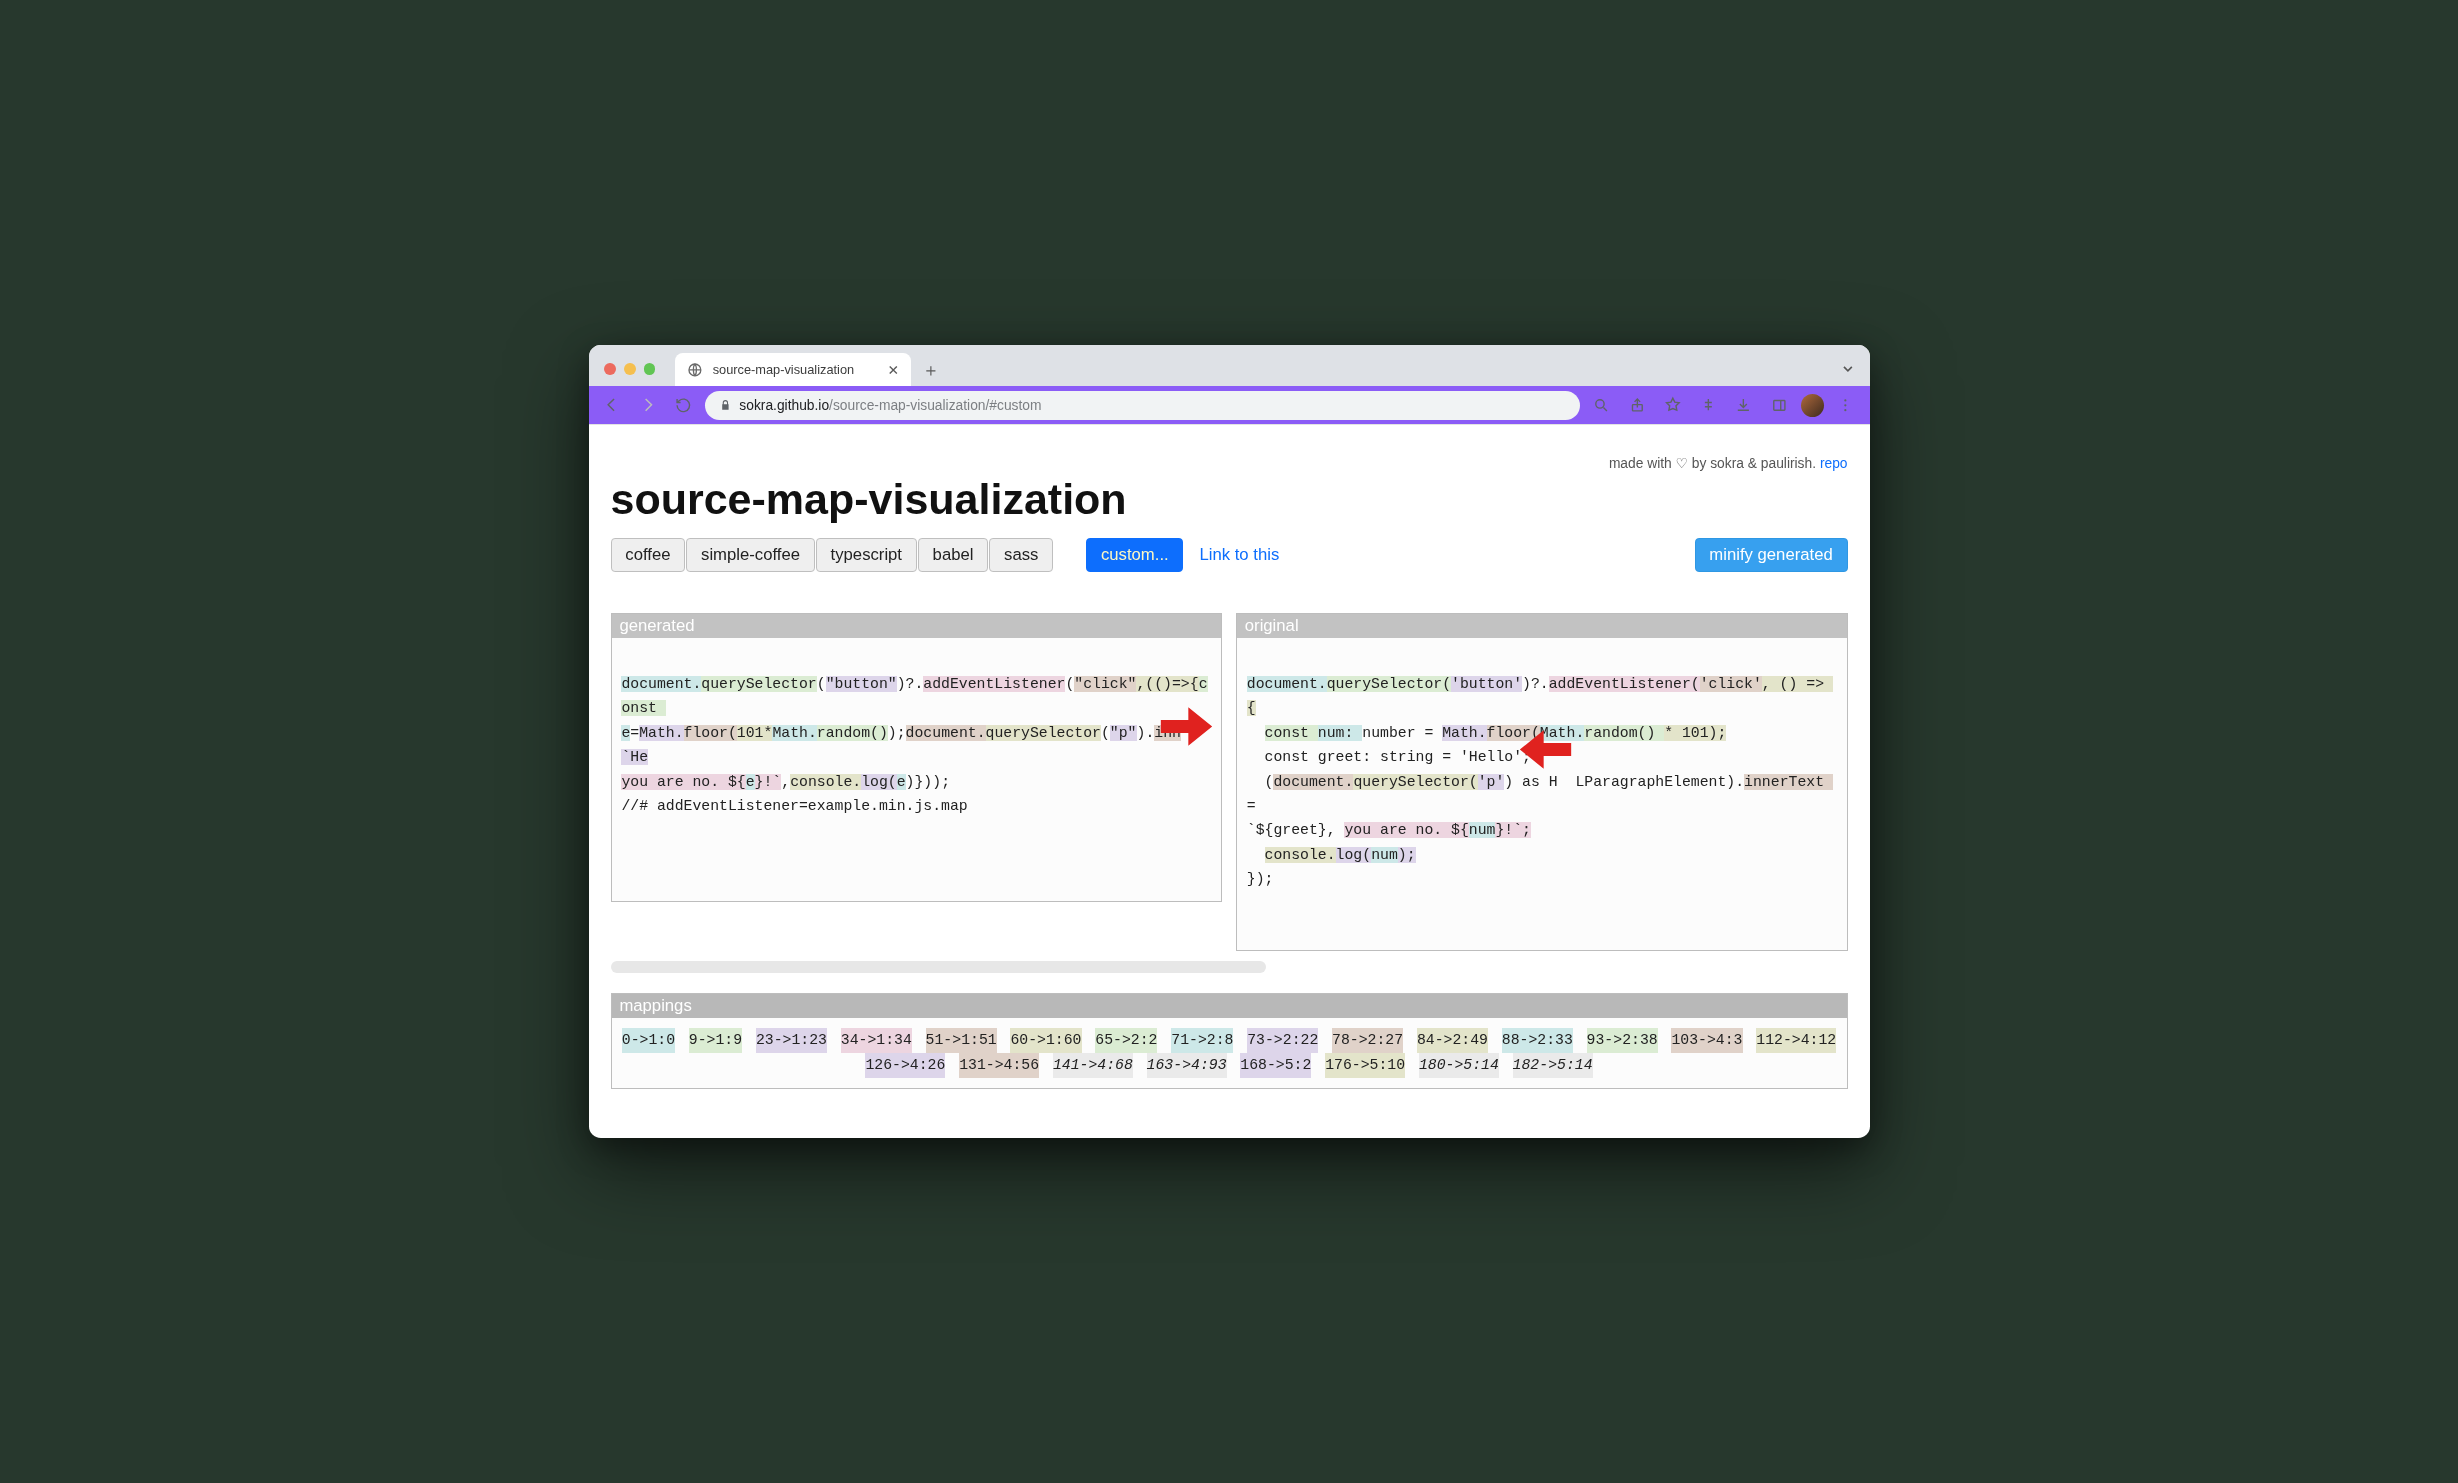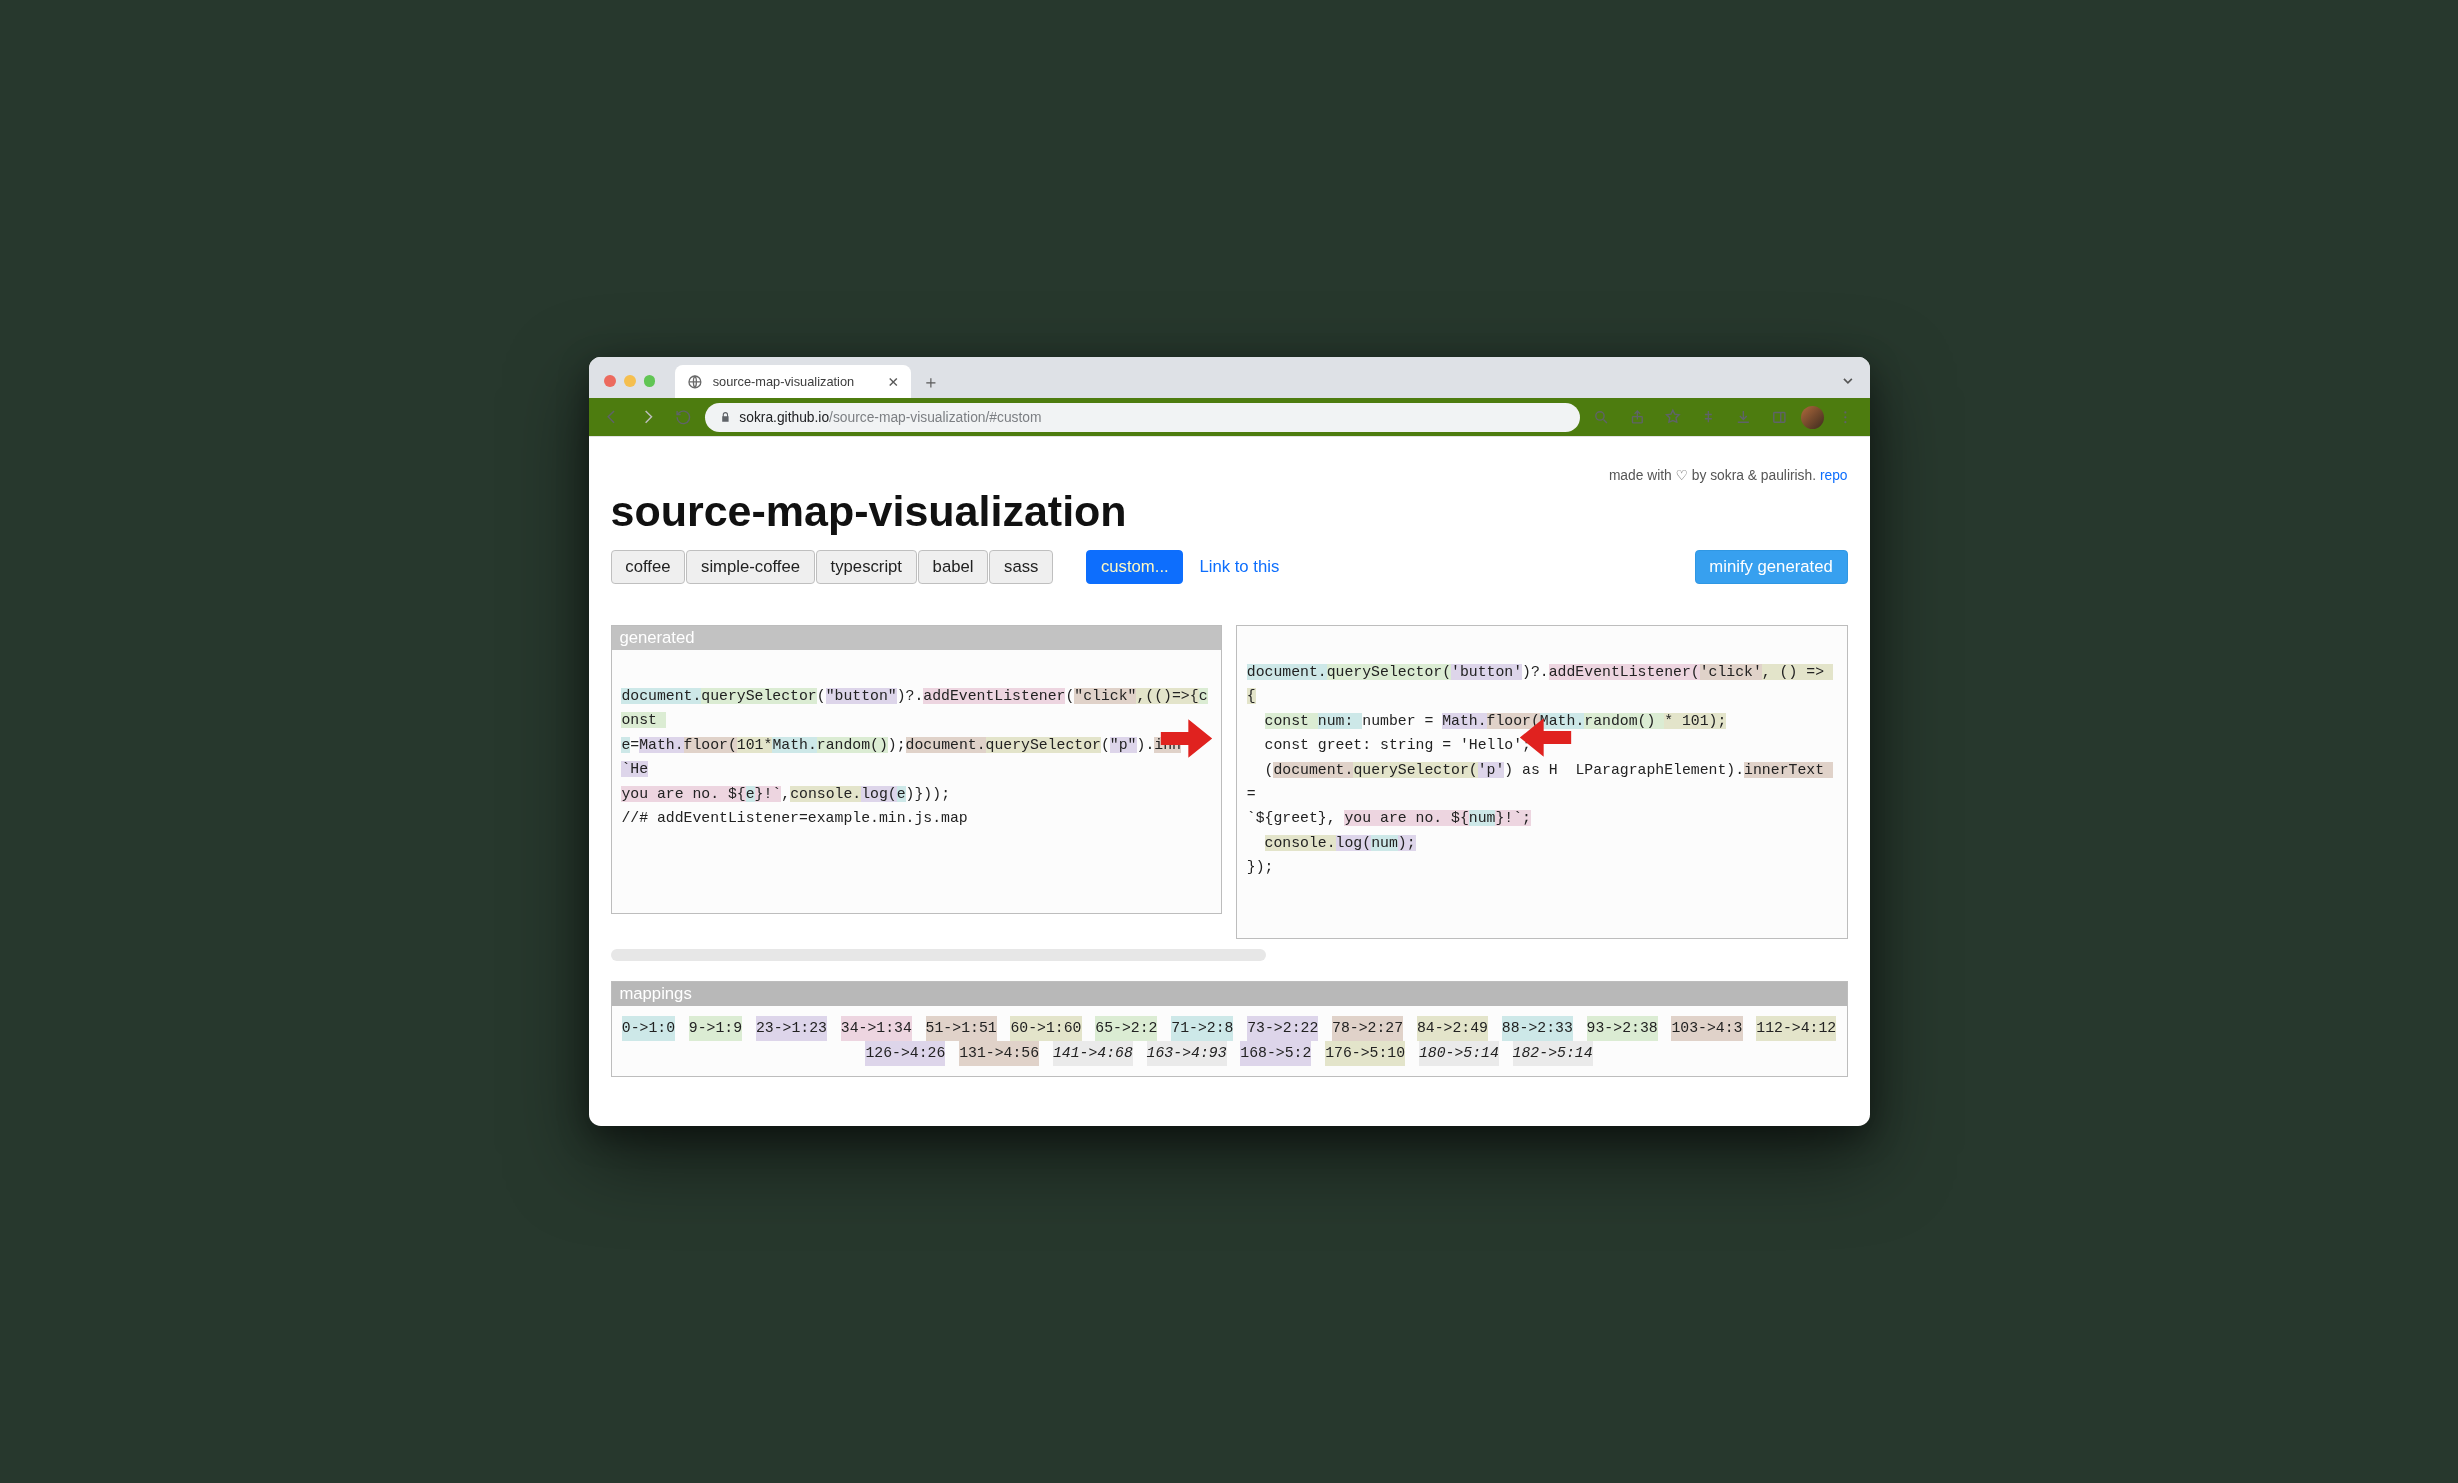--- a/index.html
+++ b/index.html
@@ -69,21 +69,21 @@
     font-size:12.8px;color:#3c3c3c;
   }
   .favicon{width:15.8px;height:15.8px;display:flex;align-items:center;justify-content:center;color:#6a6a6a;}
   .tab-close{width:15.8px;height:15.8px;display:flex;align-items:center;justify-content:center;color:#5a5a5a;font-size:13.8px;margin-left:auto;}
   .newtab{width:27.6px;height:27.6px;margin-bottom:3px;display:flex;align-items:center;justify-content:center;color:#5a5a5a;border-radius:5.9px;font-size:17.7px;font-weight:300;}
   .tabstrip .spacer{flex:1;}
   .tabstrip-caret{color:#565656;margin-bottom:9.9px;margin-right:3.9px;font-size:13.8px;}
 
   
   .toolbar{
-    height:39px;background:#4d7c0f;border-bottom:1px solid #e3e3e3;
+    height:39px;background:#8b5cf6;border-bottom:1px solid #e3e3e3;
     display:flex;align-items:center;gap:7.9px;padding:0 9.9px;
   }
   .tbtn{width:27.6px;height:27.6px;display:flex;align-items:center;justify-content:center;color:#5f6368;}
   .tbtn.disabled{color:#bdbdbd;}
   .url{
     flex:1;height:29.6px;background:#f1f3f4;border-radius:14.8px;
     display:flex;align-items:center;padding:0 13.8px;gap:7.9px;
     font-size:13.8px;color:#3c3c3c;
   }
   .lock{color:#5f6368;font-size:12.8px;}
@@ -284,20 +284,21 @@
             
             <div class="arrow" style="left:547px;top:17.7px">
               <svg viewBox="0 0 60 46">
                   <path d="M2 16h30v-14l26 21-26 21v-14H2z" fill="#e0221f"></path>
                 </svg>
             </div>
           </div>
         </div>
 
         <div class="panel">
+          <div class="panel-head">original</div>
           <div class="code">
 <span class="seg teal">document.</span><span class="seg green">querySelector(</span><span class="seg lilac">'button'</span><span class="seg">)?.</span><span class="seg pink">addEventListener(</span><span class="seg brown">'click'</span><span class="seg olive">, () =&gt; {</span>
 <span>  </span><span class="seg green">const </span><span class="seg teal">num: </span><span class="seg">number = </span><span class="seg lilac">Math.</span><span class="seg brown">floor(</span><span class="seg teal">Math.</span><span class="seg green">random() </span><span class="seg olive">* 101);</span>
 <span>  </span><span class="seg">const greet: string = 'Hello';</span>
 <span>  </span><span class="seg">(</span><span class="seg brown">document.</span><span class="seg olive">querySelector(</span><span class="seg lilac">'p'</span><span class="seg">) as H</span>  <span class="seg">LParagraphElement).</span><span class="seg brown">innerText </span><span class="seg">= </span>
 <span class="seg">`${greet}, </span><span class="seg pink">you are no. ${</span><span class="seg teal">num</span><span class="seg pink">}!`;</span>
 <span>  </span><span class="seg olive">console.</span><span class="seg lilac">log(</span><span class="seg teal">num</span><span class="seg lilac">);</span>
 <span>});</span>
             <div class="arrow" style="left:281px;top:41px;transform:scaleX(-1)">
               <svg viewBox="0 0 60 46">

